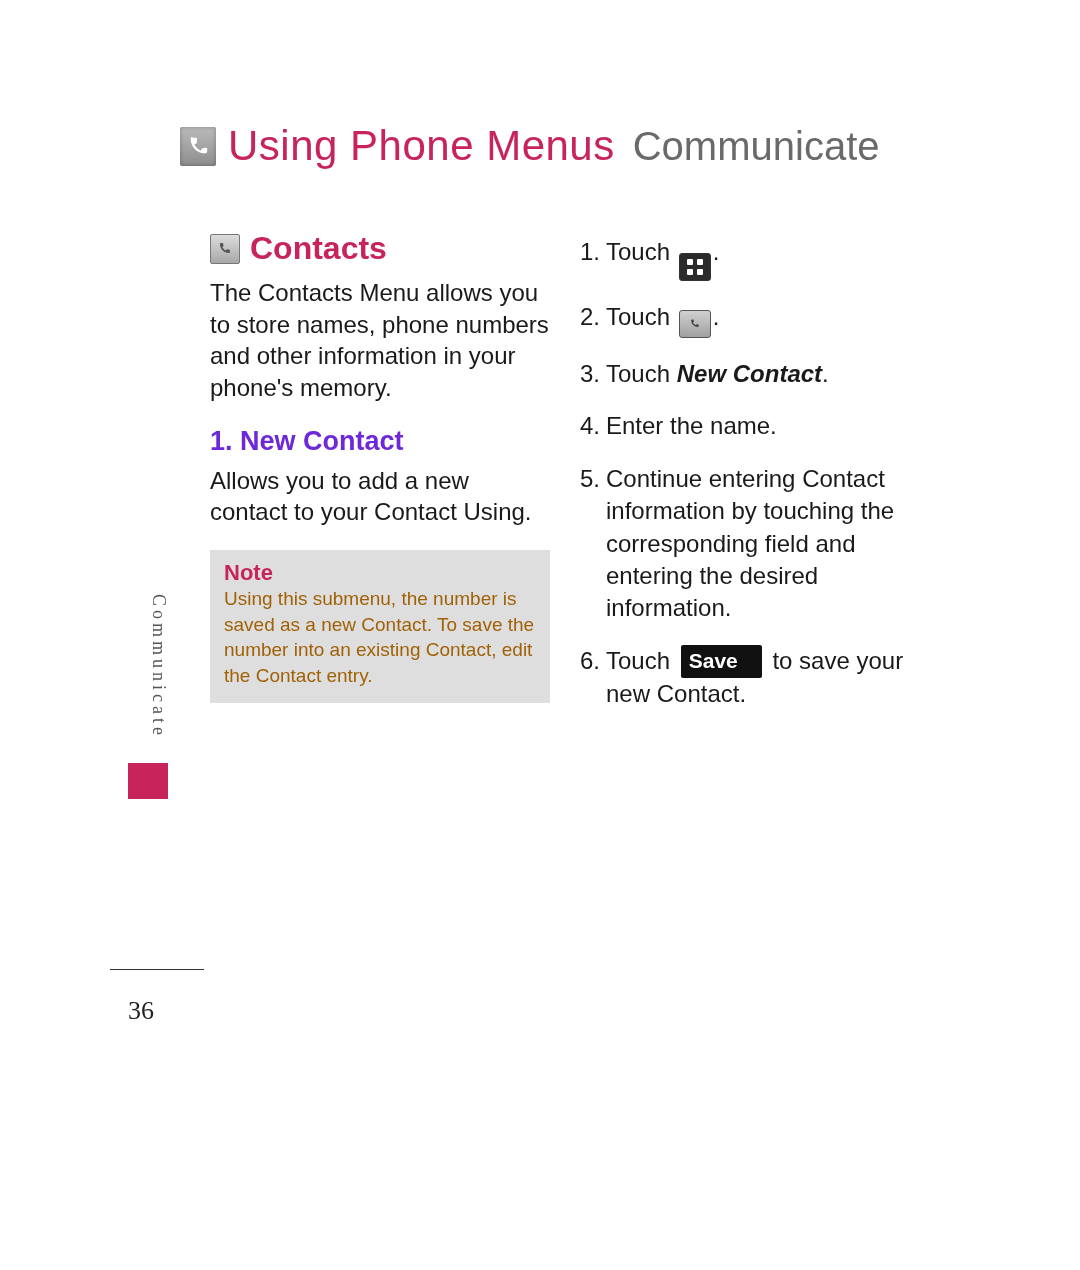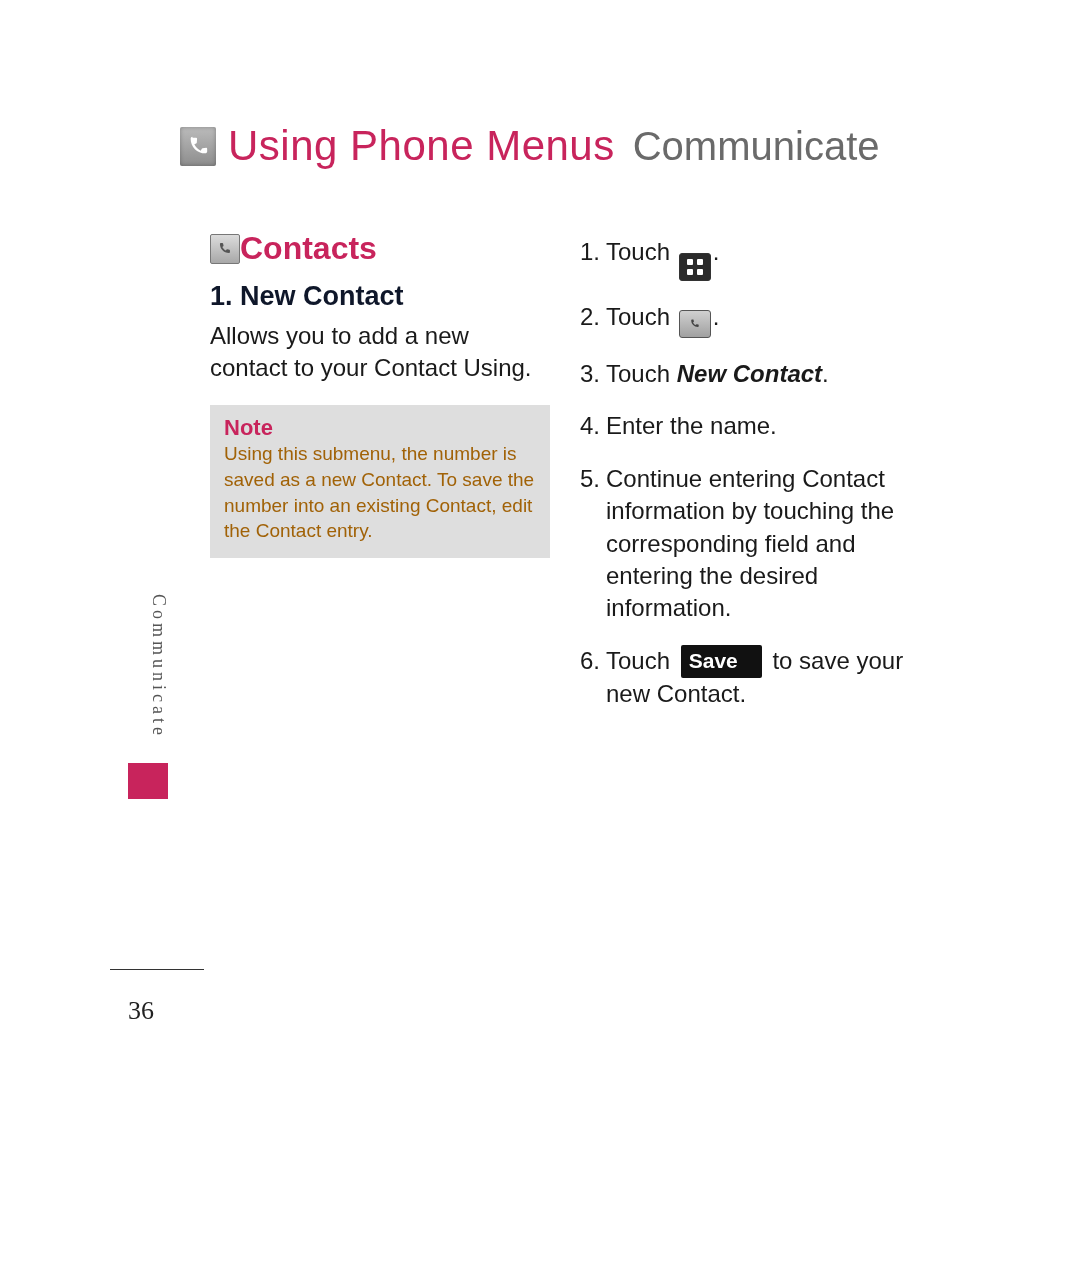--- a/index.html
+++ b/index.html
@@ -61,20 +61,21 @@
     display: flex;
     gap: 30px;
   }
   .col {
     width: 340px;
   }
 
   .section-head {
     display: flex;
     align-items: center;
+    gap: 10px;
     margin: 0 0 10px 0;
     text-align: center;
   }
   .section-head .mini-icon {
     width: 28px;
     height: 28px;
     border: 1px solid #777;
     background: linear-gradient(#dcdcdc,#a8a8a8);
     display:flex; align-items:center; justify-content:center;
     border-radius:2px;
@@ -88,21 +89,21 @@
   p.body {
     font-size: 24px;
     line-height: 1.32;
     margin: 0 0 22px 0;
     color: #1a1a1a;
     font-weight: 400;
   }
   .sub {
     font-size: 27px;
     font-weight: 600;
-    color: #0f172a;
+    color: #6d28d9;
     margin: 14px 0 8px 0;
   }
   .note-box {
     background: #dedede;
     padding: 10px 14px 14px 14px;
     margin-top: 14px;
   }
   .note-title {
     color: #c8245c;
     font-weight: 700;
@@ -227,20 +228,21 @@
 
     <div class="col">
       <div class="section-head">
         <span class="mini-icon">
           <svg viewBox="0 0 24 24" width="16" height="16" fill="#555">
             <path d="M6 3c-.9 0-1.6.7-1.6 1.6 0 7.5 6 13.4 13.4 13.4.9 0 1.6-.7 1.6-1.6v-2.3c0-.5-.3-.9-.8-1l-3.1-.7c-.4-.1-.9.1-1.1.4l-1.1 1.4c-2.3-1.1-4.2-3-5.3-5.3l1.4-1.1c.3-.3.5-.7.4-1.1L9.1 3.8c-.1-.5-.5-.8-1-.8H6z"></path>
           </svg>
         </span>
         <span class="t">Contacts</span>
       </div>
+      <p class="body">The Contacts Menu allows you to store names, phone numbers and other information in your phone's memory.</p>
 
       <div class="sub">1. New Contact</div>
       <p class="body">Allows you to add a new contact to your Contact Using.</p>
 
       <div class="note-box">
         <div class="note-title">Note</div>
         <div class="note-text">Using this submenu, the number is saved as a new Contact. To save the number into an existing Contact, edit the Contact entry.</div>
       </div>
     </div>
 

